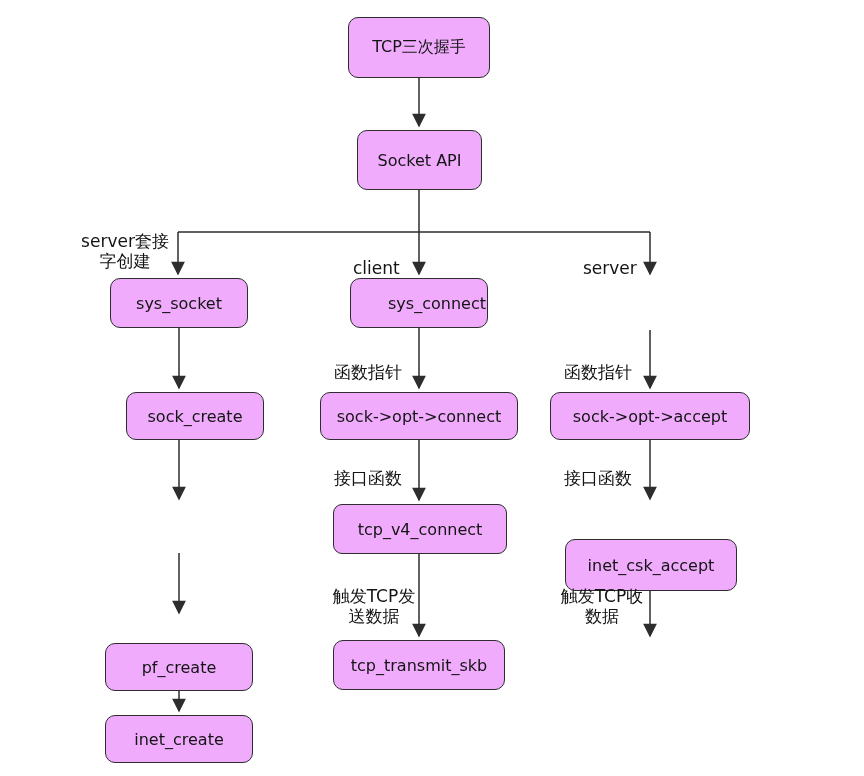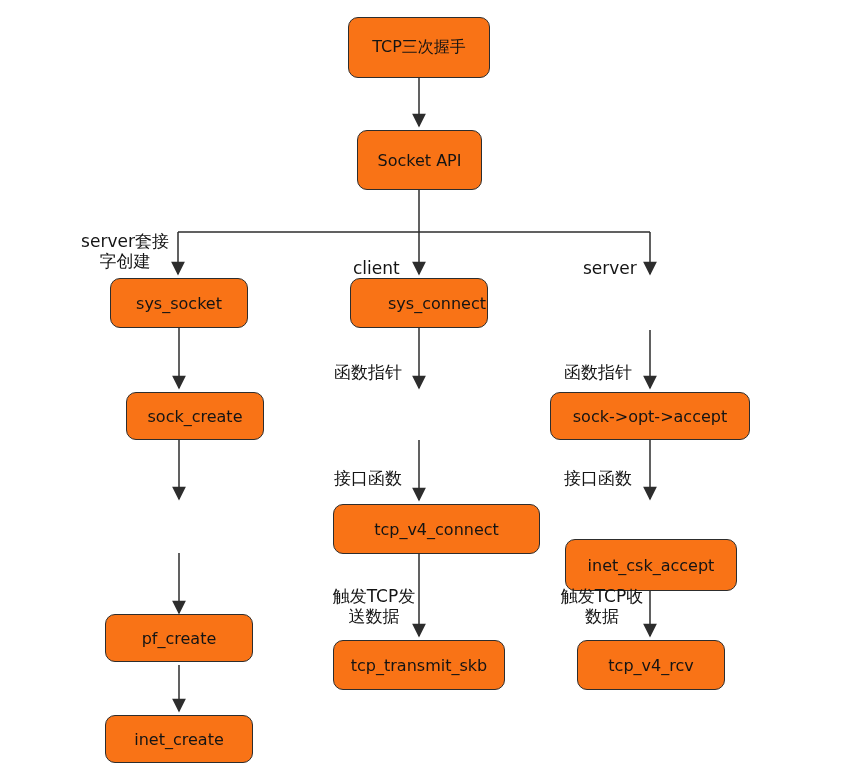--- a/index.html
+++ b/index.html
@@ -15,21 +15,21 @@
   .edges {
     position: absolute;
     left: 0; top: 0;
     width: 864px; height: 776px;
   }
   .node {
     position: absolute;
     box-sizing: border-box;
     border: 1.5px solid #2d2d2d;
     border-radius: 10px;
-    background: #f97316;
+    background: #f0abfc;
     display: flex;
     align-items: center;
     justify-content: center;
     font-size: 16px;
     white-space: nowrap;
   }
   .edge-label {
     position: absolute;
     font-size: 17px;
     line-height: 1.18;
@@ -74,30 +74,30 @@
       <path d="M650,440 V499" marker-end="url(#arrow)"></path>
       <path d="M650,555 V636" marker-end="url(#arrow)"></path>
     </g>
   </svg>
 
   <div class="node" style="left:348px;top:17px;width:142px;height:61px;">TCP三次握手</div>
   <div class="node" style="left:357px;top:130px;width:125px;height:60px;">Socket API</div>
 
   <div class="node" style="left:110px;top:278px;width:138px;height:50px;">sys_socket</div>
   <div class="node" style="left:126px;top:392px;width:138px;height:48px;">sock_create</div>
-  <div class="node" style="left:105px;top:614px;width:148px;height:48px;">pf_create</div>
+  <div class="node" style="left:105px;top:643px;width:148px;height:48px;">pf_create</div>
   <div class="node" style="left:105px;top:715px;width:148px;height:48px;">inet_create</div>
 
   <div class="node" style="left:350px;top:278px;width:138px;height:50px;padding-left:36px;">sys_connect</div>
-  <div class="node" style="left:333px;top:504px;width:207px;height:50px;">tcp_v4_connect</div>
+  <div class="node" style="left:320px;top:392px;width:198px;height:48px;">sock-&gt;opt-&gt;connect</div>
+  <div class="node" style="left:333px;top:504px;width:174px;height:50px;border-radius:9px;">tcp_v4_connect</div>
   <div class="node" style="left:333px;top:640px;width:172px;height:50px;">tcp_transmit_skb</div>
 
   <div class="node" style="left:550px;top:392px;width:200px;height:48px;">sock-&gt;opt-&gt;accept</div>
   <div class="node" style="left:565px;top:503px;width:172px;height:52px;margin-top:36px;">inet_csk_accept</div>
-  <div class="node" style="left:577px;top:640px;width:148px;height:50px;">tcp_v4_rcv</div>
 
   <div class="edge-label center" style="left:73px;top:219px;width:104px;">
     <span>server套接</span>
     <span>字创建</span>
   </div>
 
   <div class="edge-label" style="left:353px;top:246px;">client</div>
 
   <div class="edge-label" style="left:583px;top:246px;">server</div>
 

